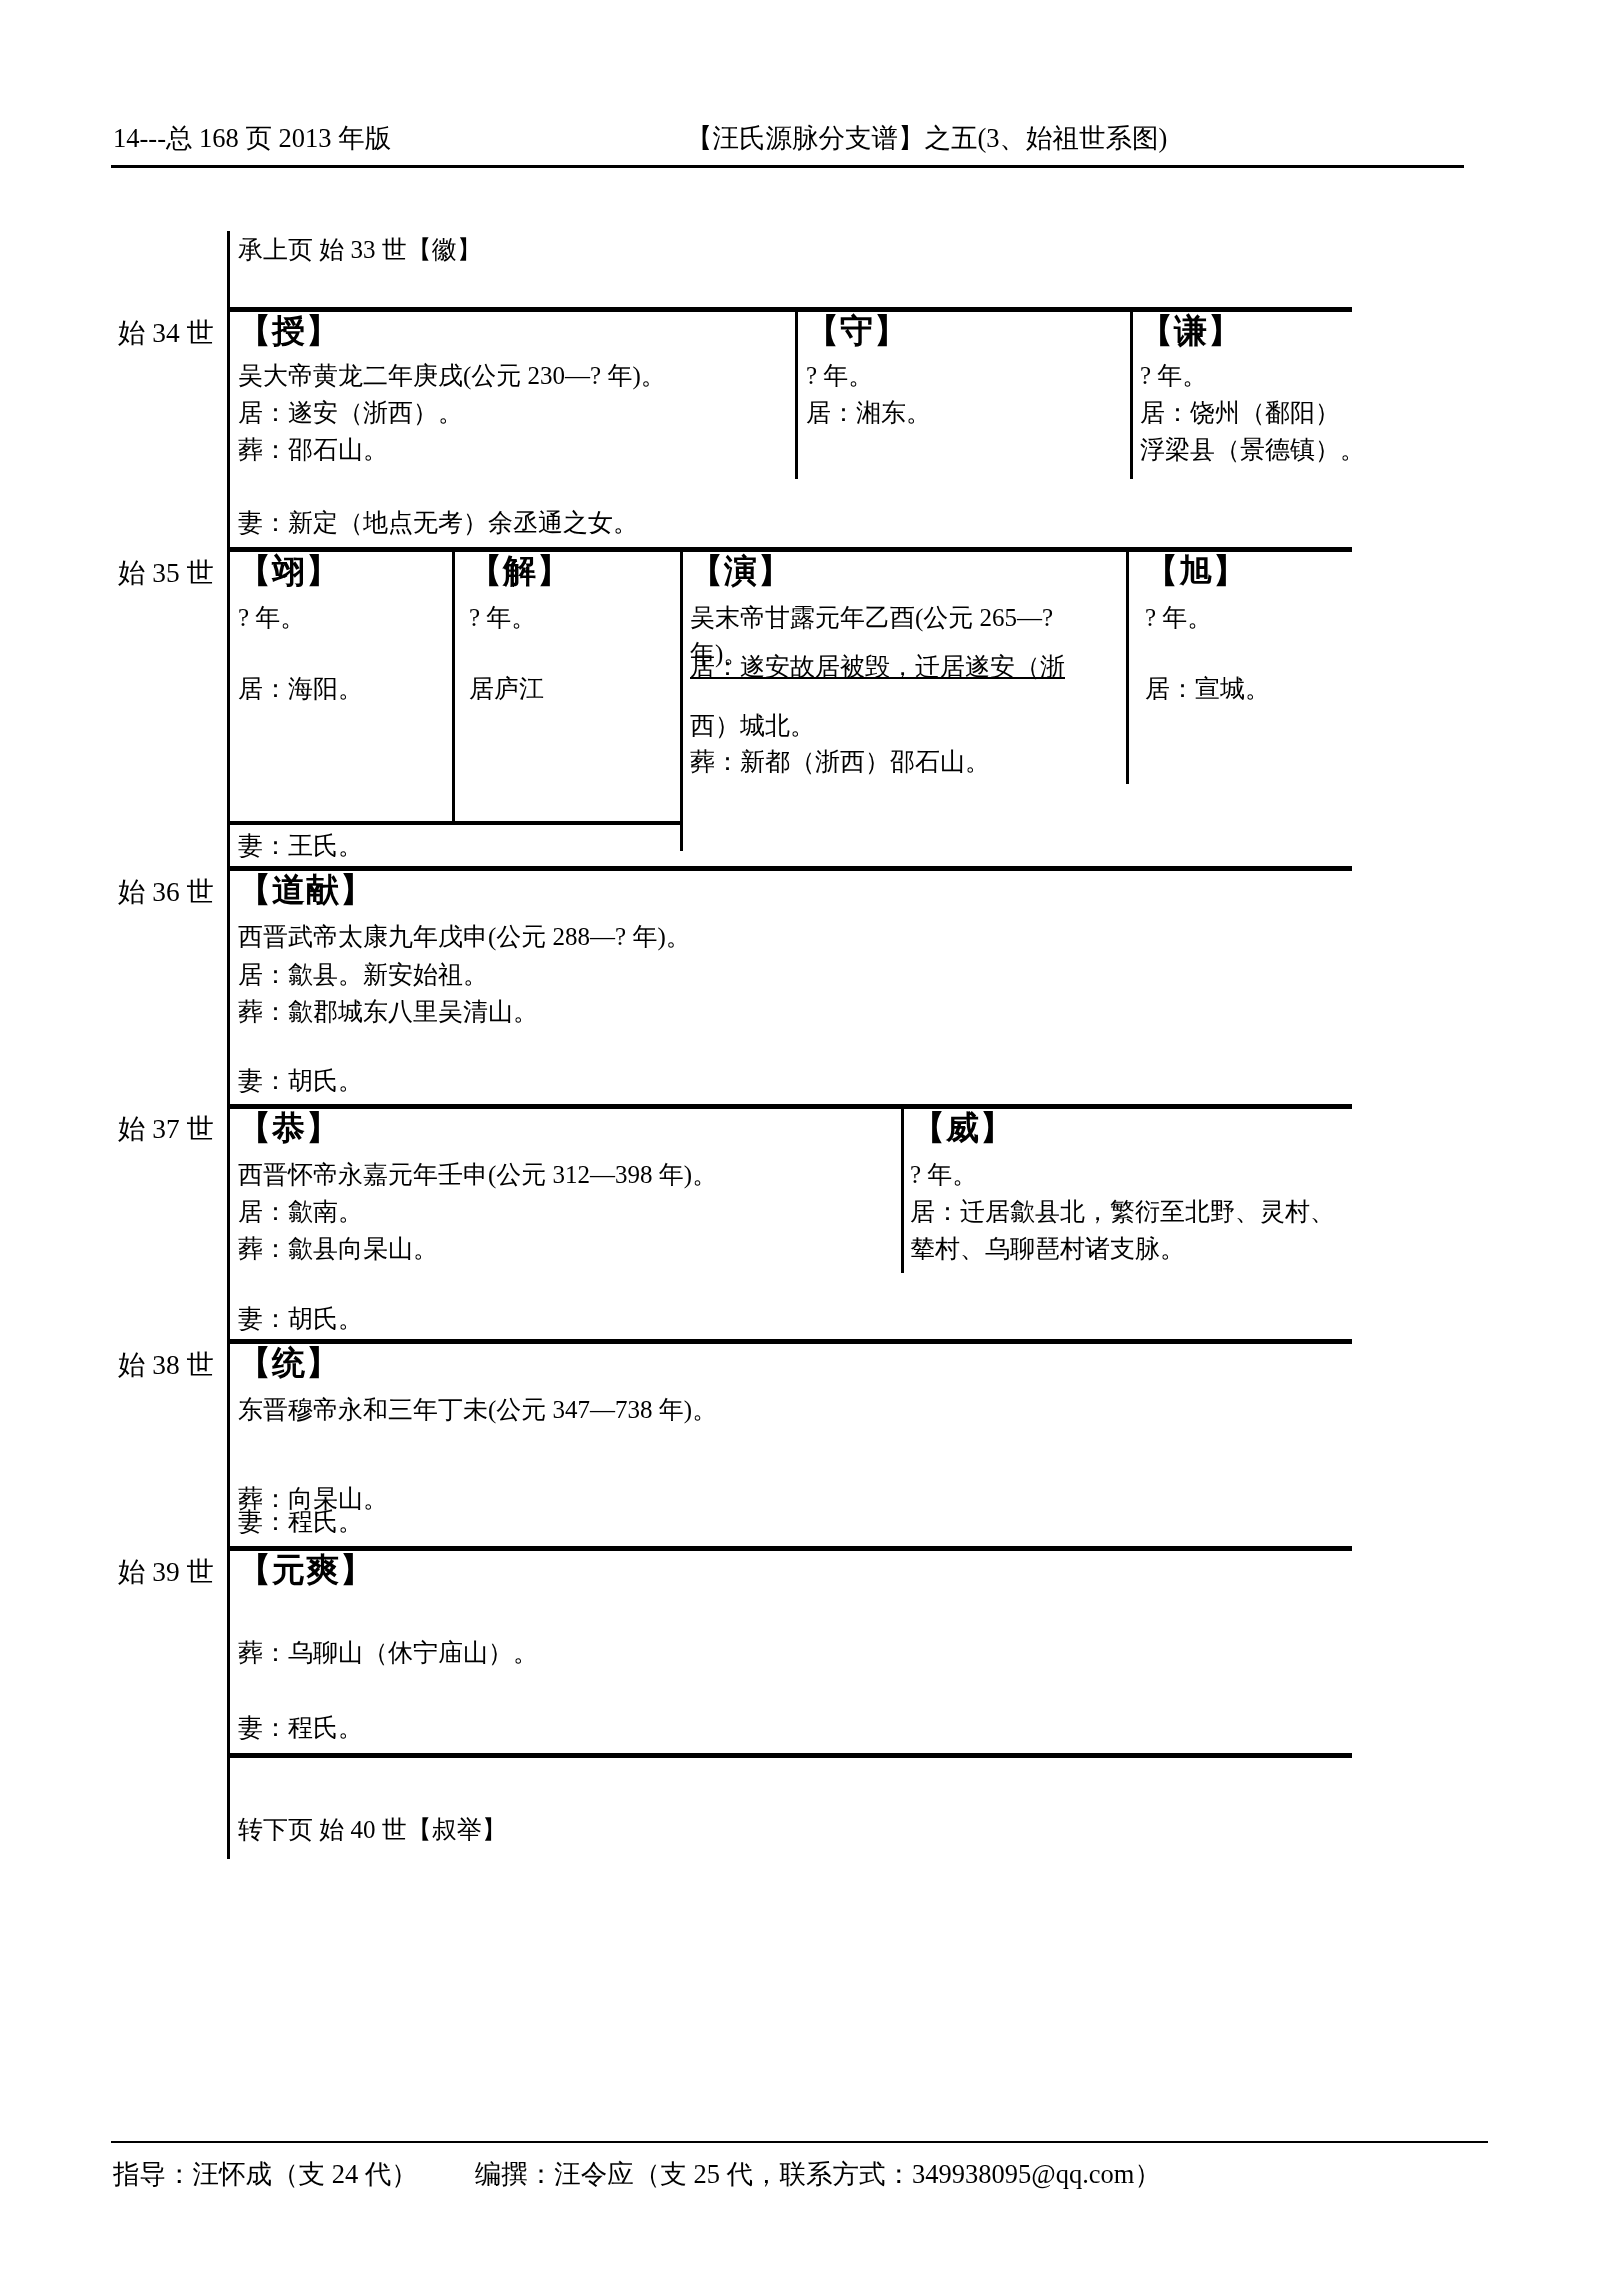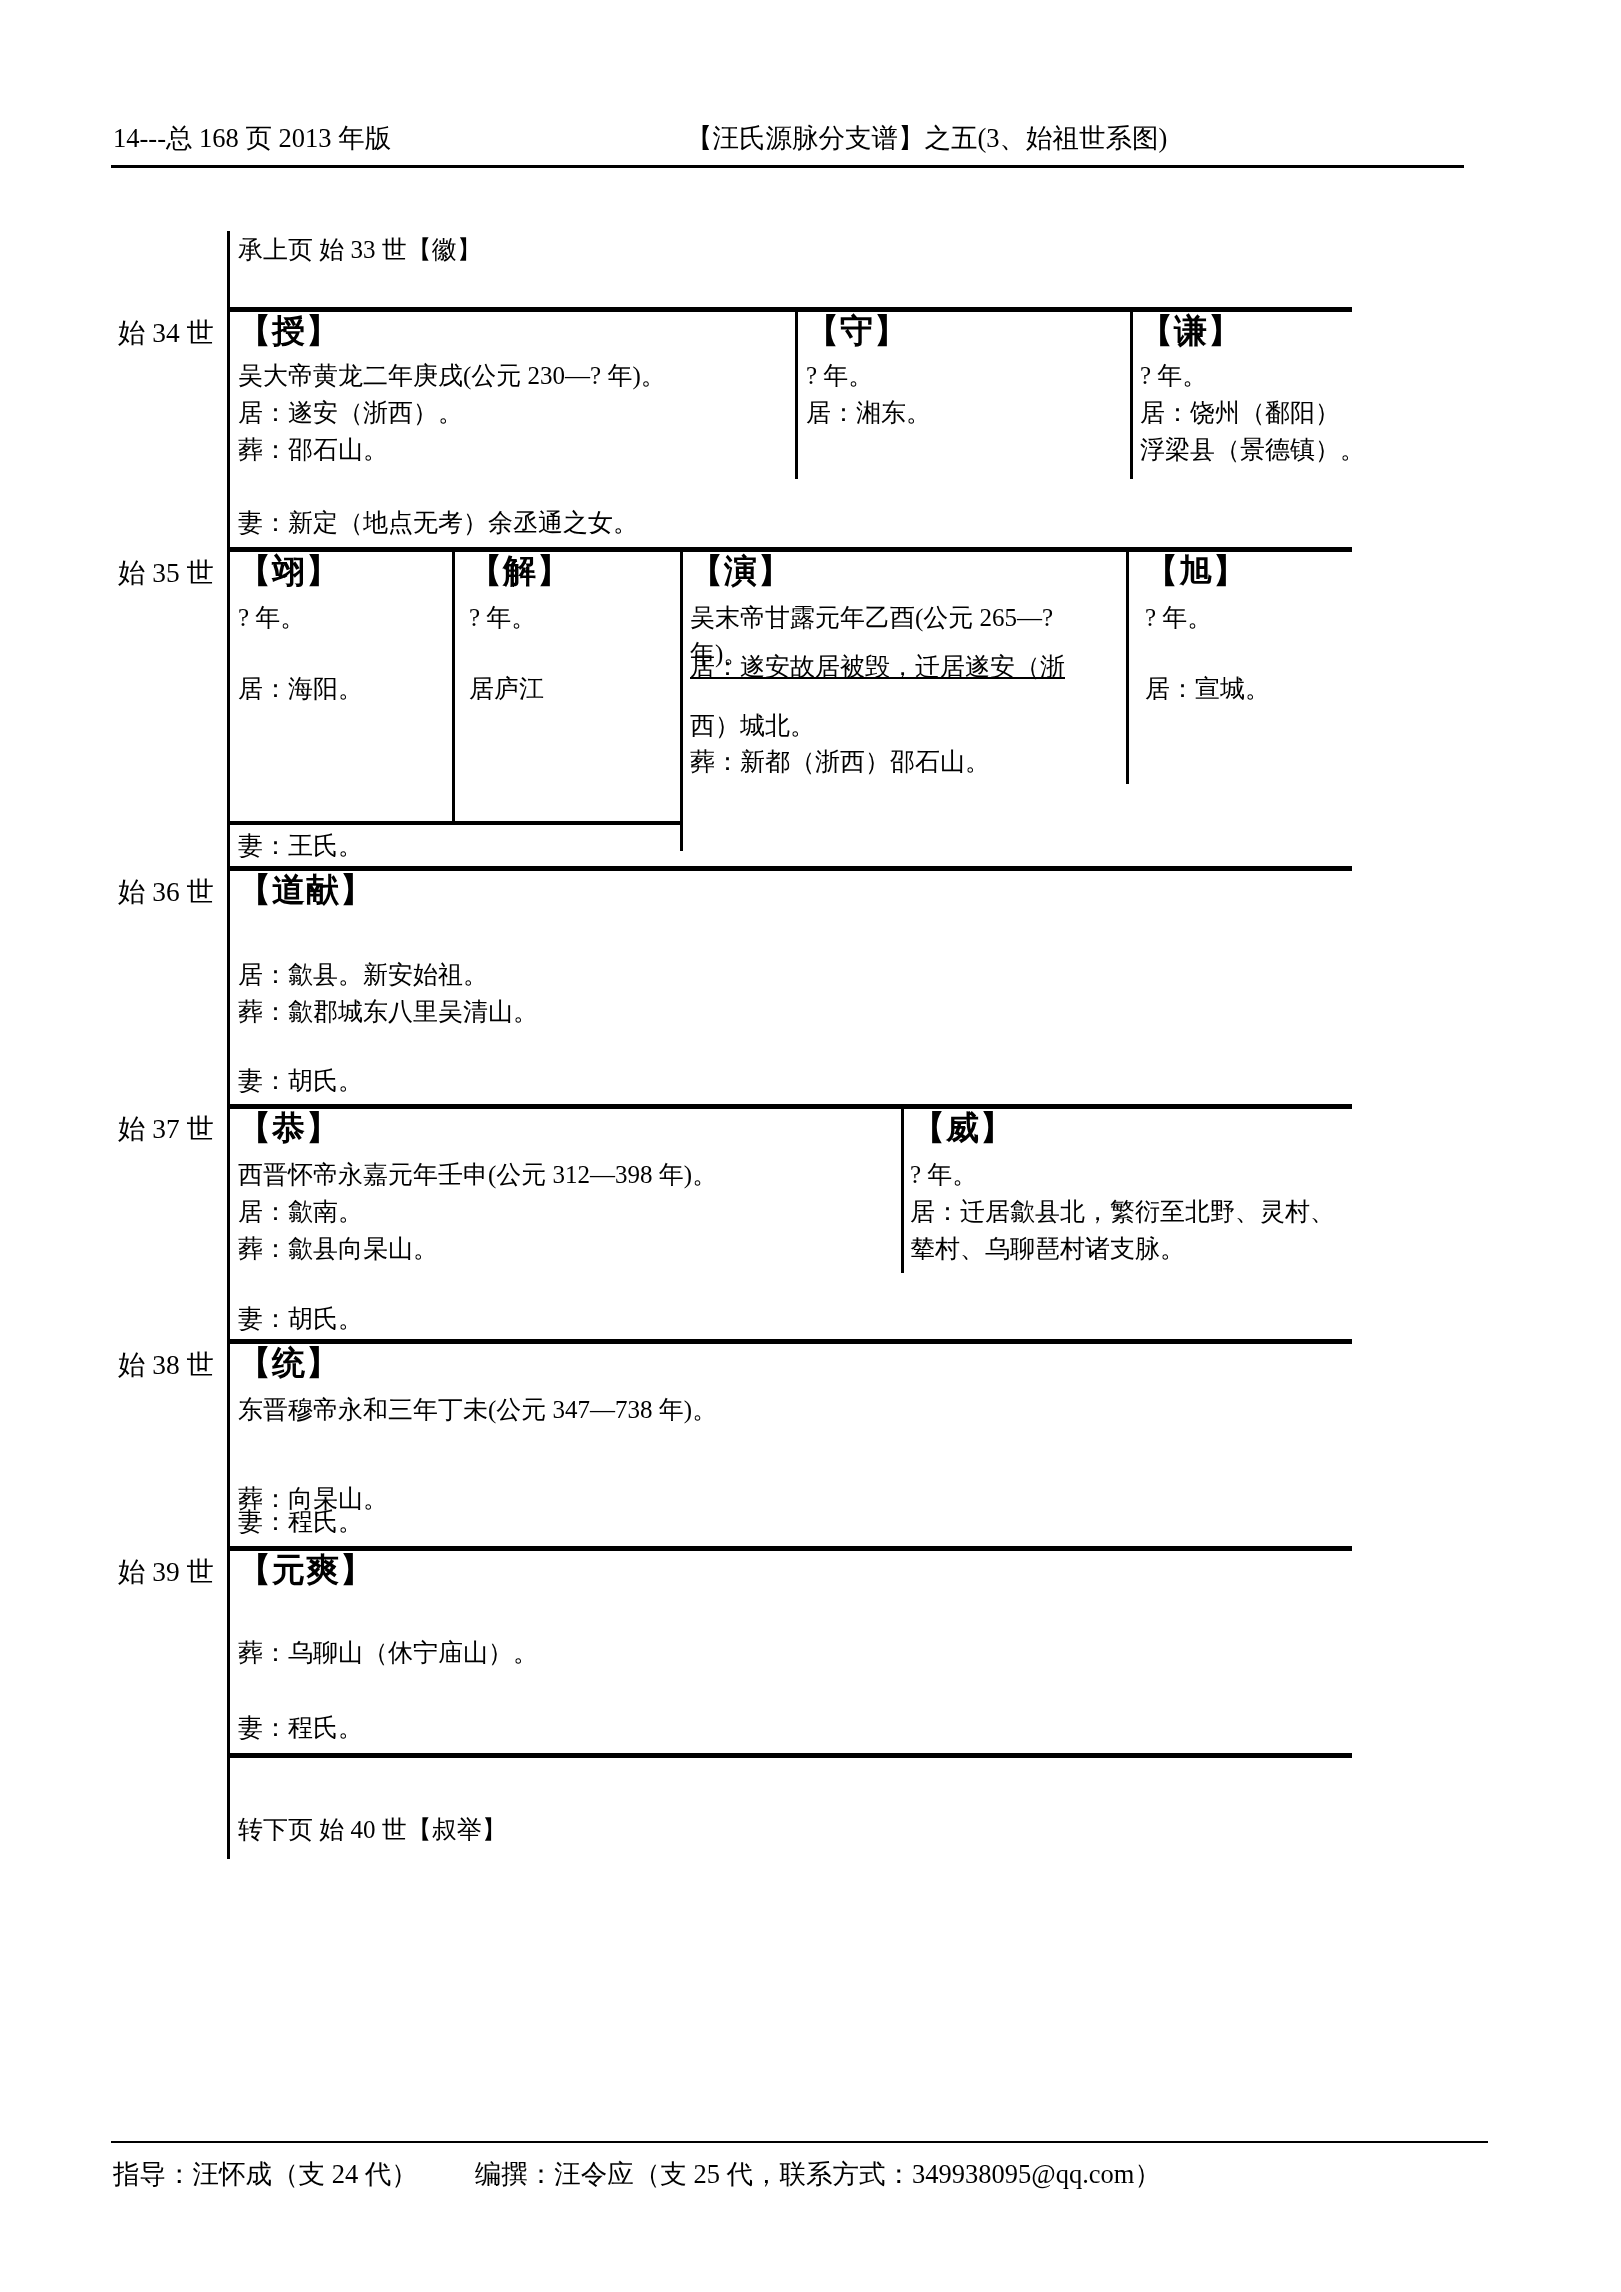--- a/index.html
+++ b/index.html
@@ -79,20 +79,21 @@
   <div class="txt" style="left:1145px;top:603px;">? 年。</div>
   <div class="txt" style="left:1145px;top:674px;">居：宣城。</div>
 
   <div class="hline" style="left:227px;top:821px;width:456px;height:3.9px;"></div>
   <div class="txt" style="left:238px;top:831px;">妻：王氏。</div>
 
   <div class="hline" style="left:227px;top:866px;width:1125px;height:4.9px;"></div>
   <div class="genlabel" style="left:118px;top:874px;">始 36 世</div>
 
   <div class="name" style="left:238px;top:872px;">【道献】</div>
+  <div class="txt" style="left:238px;top:922px;">西晋武帝太康九年戊申(公元 288—? 年)。</div>
   <div class="txt" style="left:238px;top:960px;">居：歙县。新安始祖。</div>
   <div class="txt" style="left:238px;top:997px;">葬：歙郡城东八里吴清山。</div>
   <div class="txt" style="left:238px;top:1066px;">妻：胡氏。</div>
 
   <div class="hline" style="left:227px;top:1104px;width:1125px;height:4.9px;"></div>
   <div class="genlabel" style="left:118px;top:1111px;">始 37 世</div>
 
   <div class="name" style="left:238px;top:1110px;">【恭】</div>
   <div class="txt" style="left:238px;top:1160px;">西晋怀帝永嘉元年壬申(公元 312—398 年)。</div>
   <div class="txt" style="left:238px;top:1197px;">居：歙南。</div>

